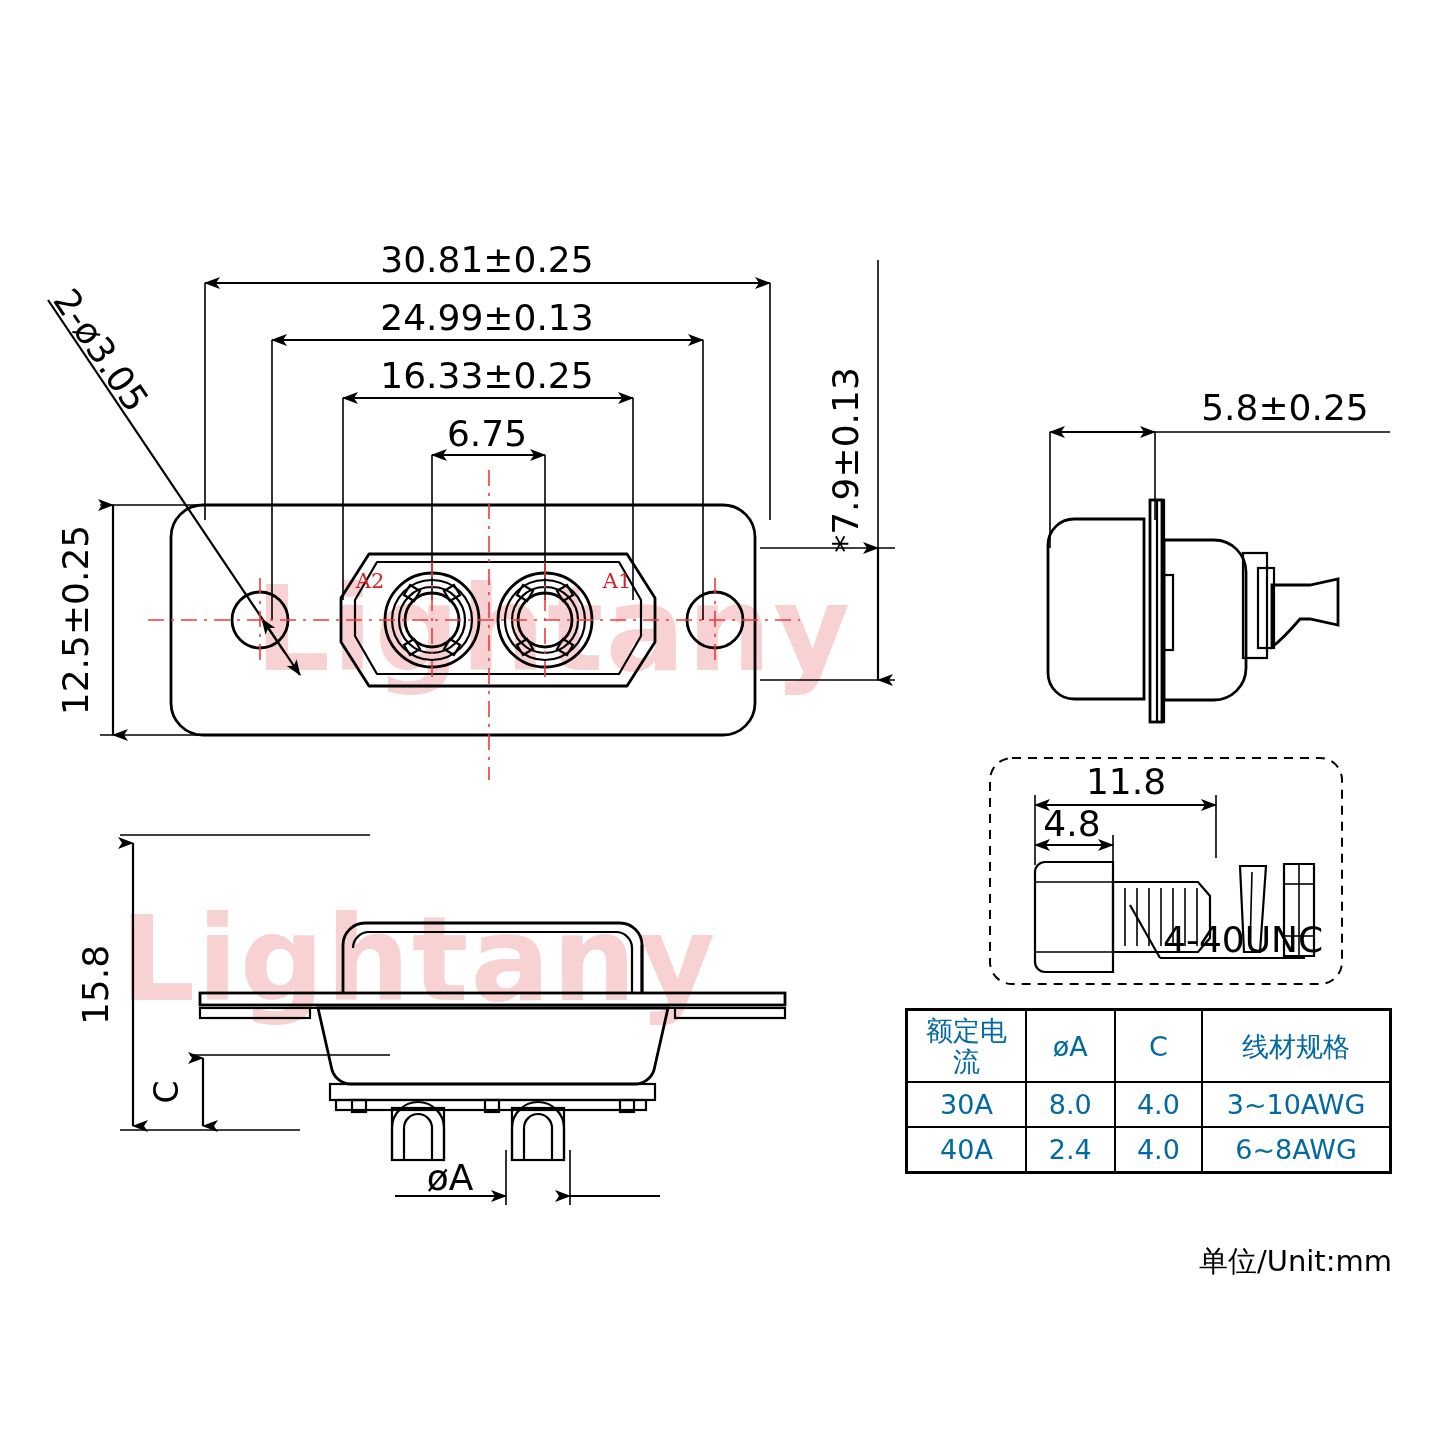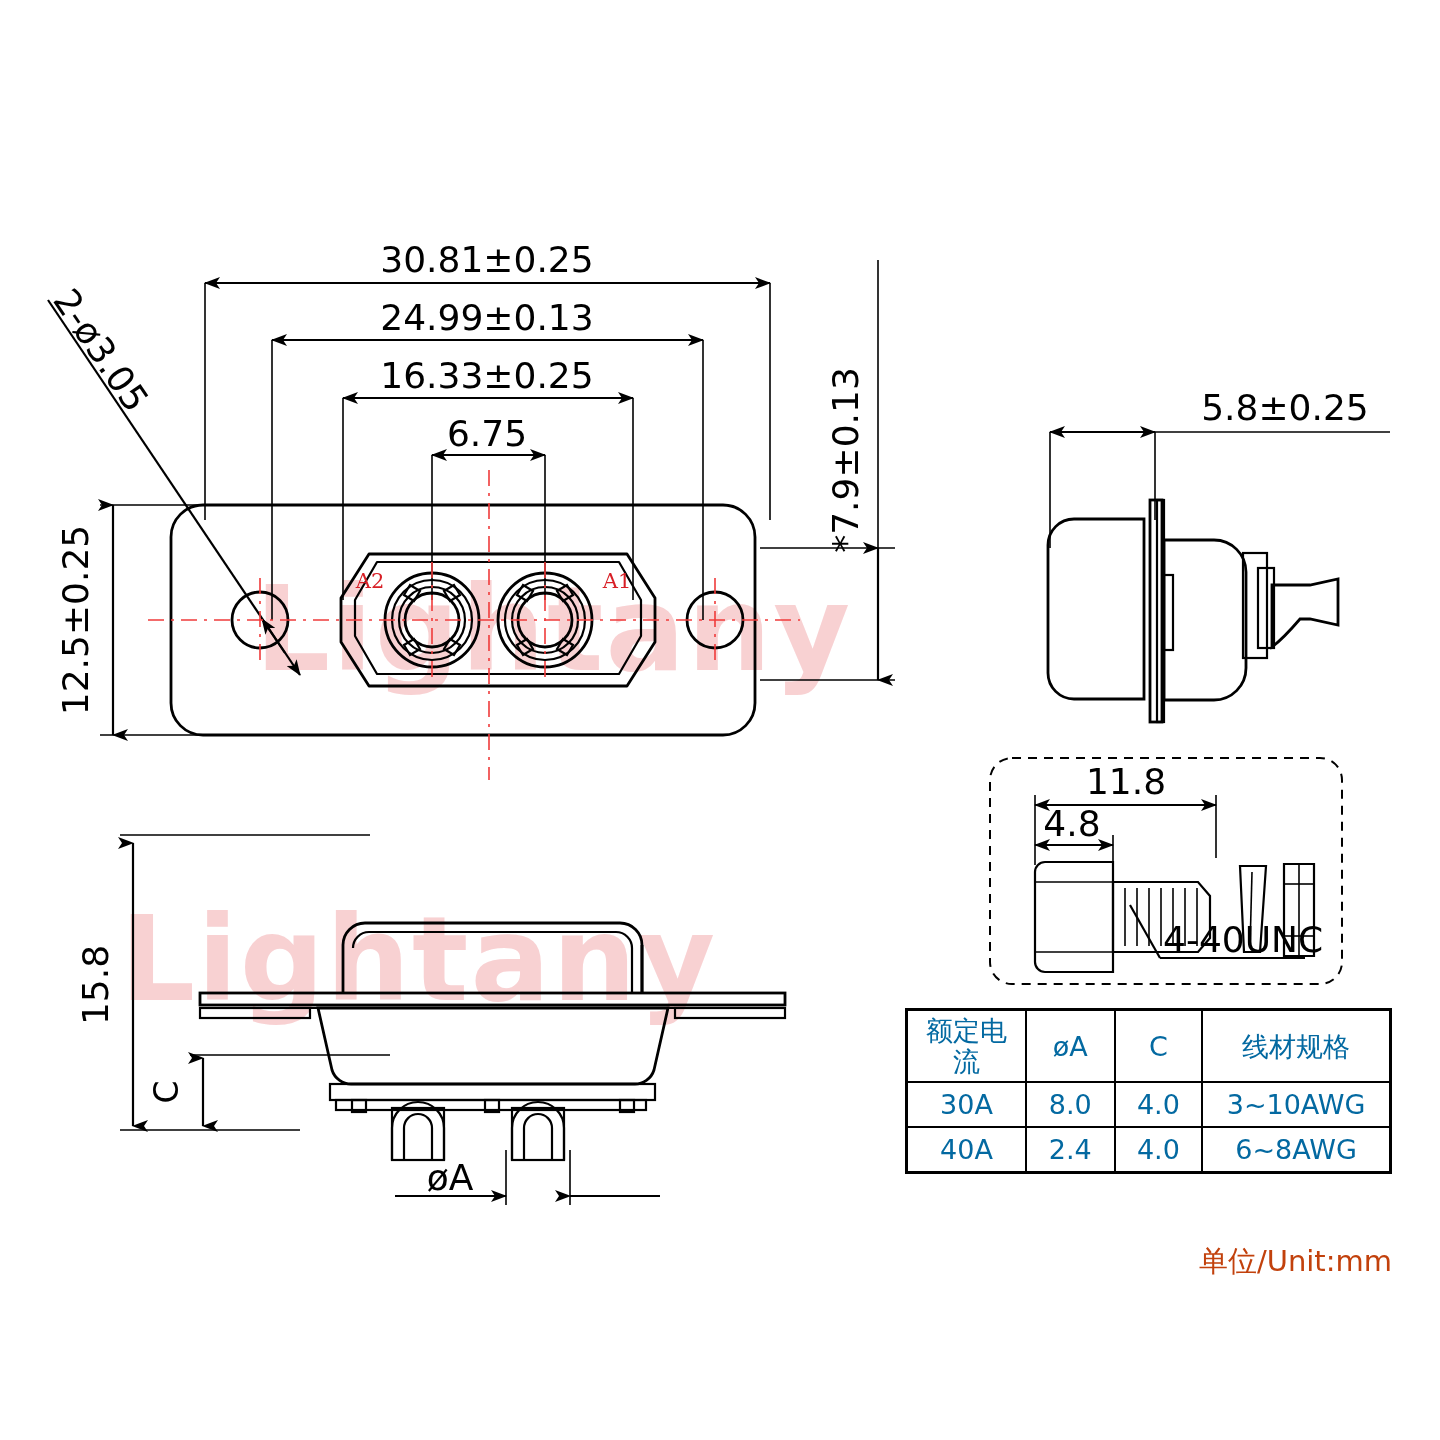--- a/index.html
+++ b/index.html
@@ -23,21 +23,21 @@
       border-collapse:collapse;border:3px solid #000;background:transparent;}
   #spec-table td,#spec-table th{border:2px solid #000;text-align:center;
       font-family:"DejaVu Sans","Liberation Sans",sans-serif;font-size:27px;
       font-weight:400;padding:4px 16px;color:#0369a1;line-height:1.15;}
   #spec-table tr{height:45px;}
   #spec-table .c0{width:150px;}
   #spec-table .c1{width:78px;}
   #spec-table .c2{width:75px;}
   #spec-table .c3{width:184px;}
   #unit-note{position:absolute;left:905px;top:1242px;width:487px;text-align:right;
-      font-family:"DejaVu Sans","Liberation Sans",sans-serif;font-size:29px;color:#c2410c;}
+      font-family:"DejaVu Sans","Liberation Sans",sans-serif;font-size:29px;color:#000000;}
 
   
   .wm{position:absolute;font-family:"DejaVu Sans","Liberation Sans",sans-serif;
       font-weight:700;color:#f7c9cb;opacity:.85;user-select:none;letter-spacing:2px;}
   #wm1{left:255px;top:560px;font-size:118px;}
   #wm2{left:120px;top:890px;font-size:118px;}
 </style>
 </head>
 <body>
 

